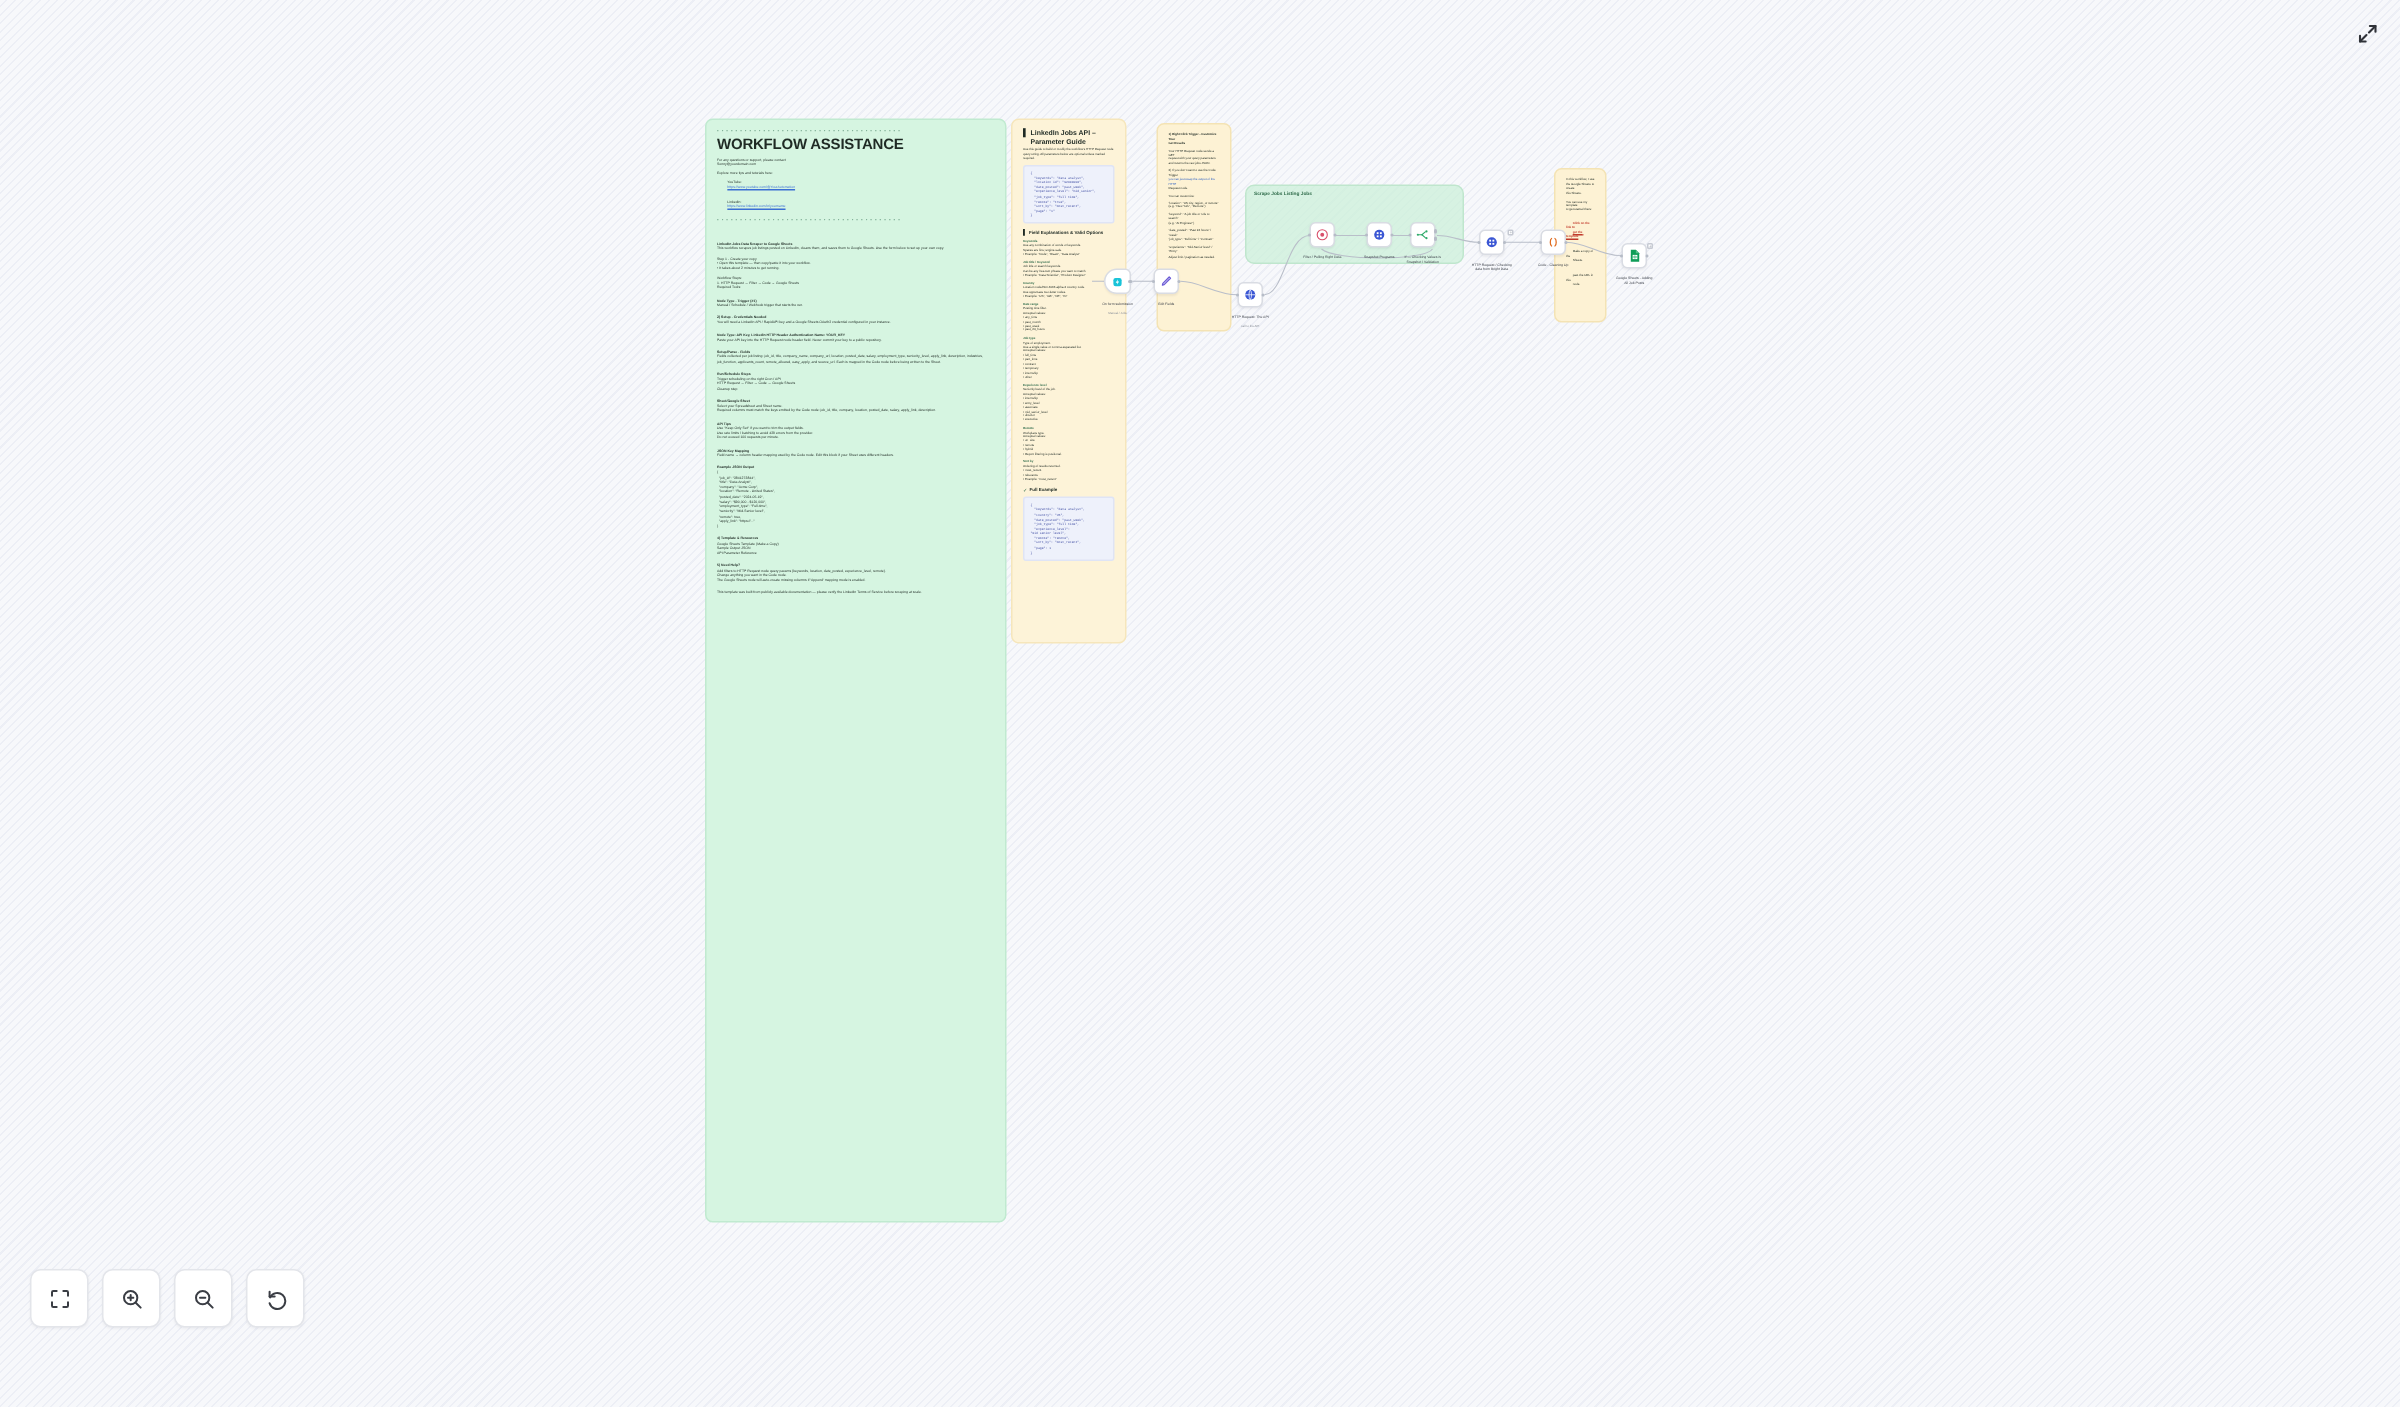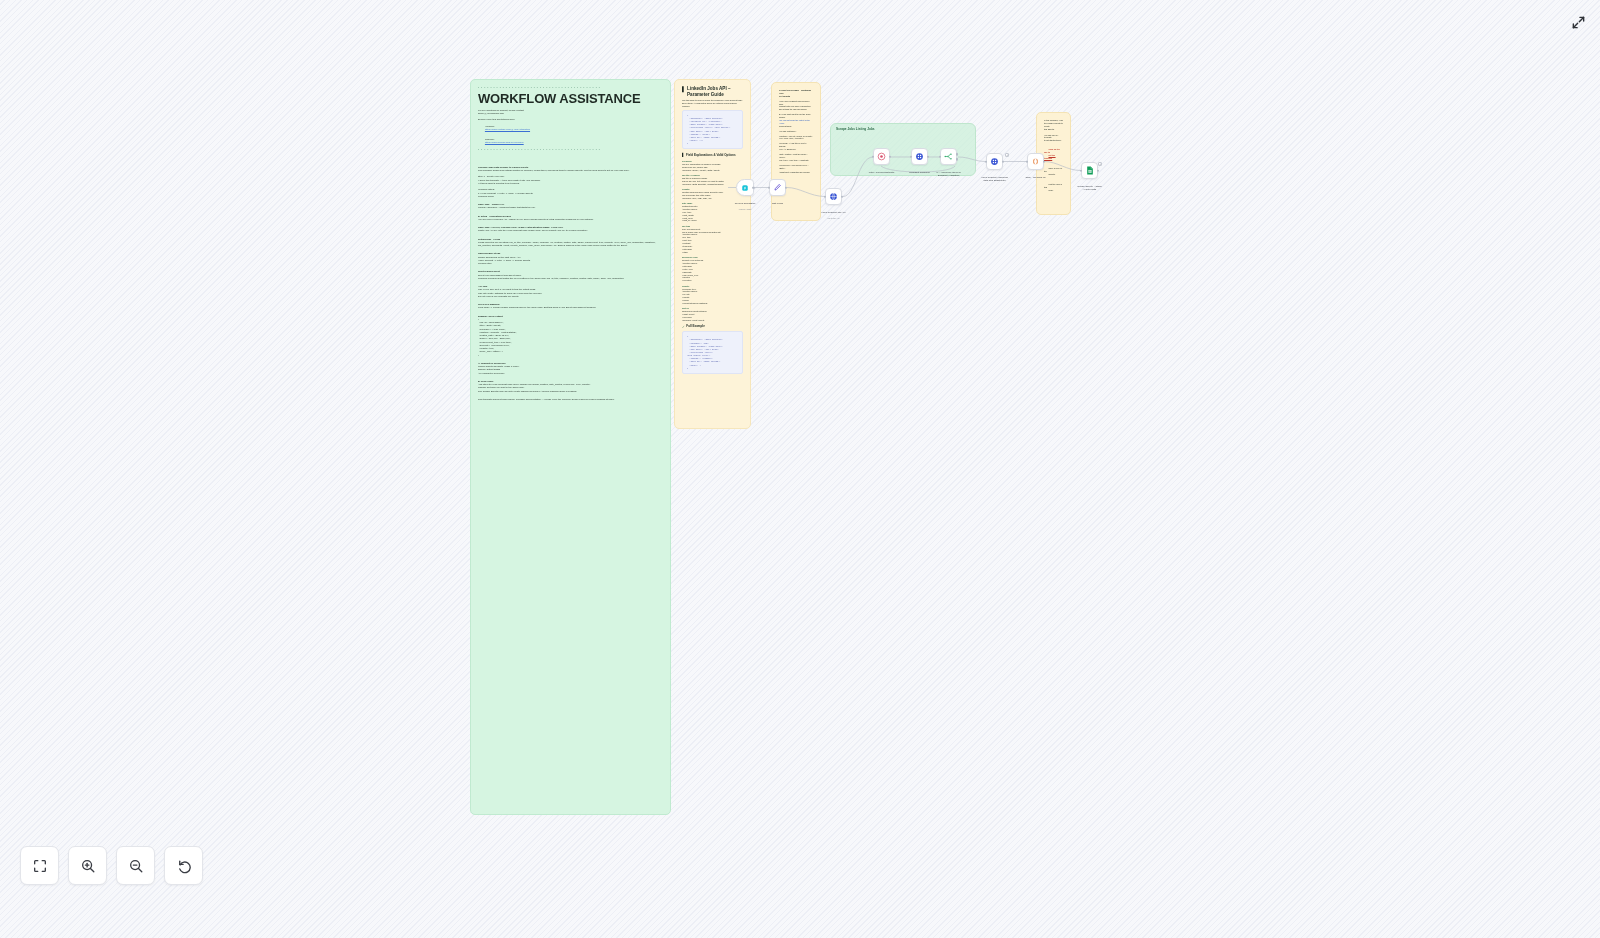--- a/index.html
+++ b/index.html
@@ -66,21 +66,21 @@
   }
   .sticky.yellow-2 {
     background: #fdf2d4;
     border: 1px solid #f4e3b4;
   }
 
   
   .micro { font-size: 2.3px; line-height: 1.42; letter-spacing: 0.01px;
            white-space: pre-wrap; word-break: break-word; }
   .micro-sm { font-size: 2.0px; line-height: 1.45; white-space: pre-wrap; word-break: break-word;}
-  .note-h1 { font-size: 13px; font-weight: 700; letter-spacing: -0.15px; line-height: 1.18; }
+  .note-h1 { font-size: 10px; font-weight: 700; letter-spacing: -0.15px; line-height: 1.18; }
   .note-h2 { font-size: 3.6px; font-weight: 700; line-height: 1.3; }
   .note-h3 { font-size: 3.0px; font-weight: 700; line-height: 1.3; }
   .hr-dots { font-size: 3px; letter-spacing: 0.6px; color:#7fae95; line-height:1.1; white-space:nowrap; overflow:hidden;}
   .link { color: #3b6fd4; text-decoration: underline; }
   .code-block {
     background: #eef1fb;
     border: 1px solid #dfe4f5;
     border-radius: 2px;
     padding: 3px 4px;
     color: #4a57a8;

